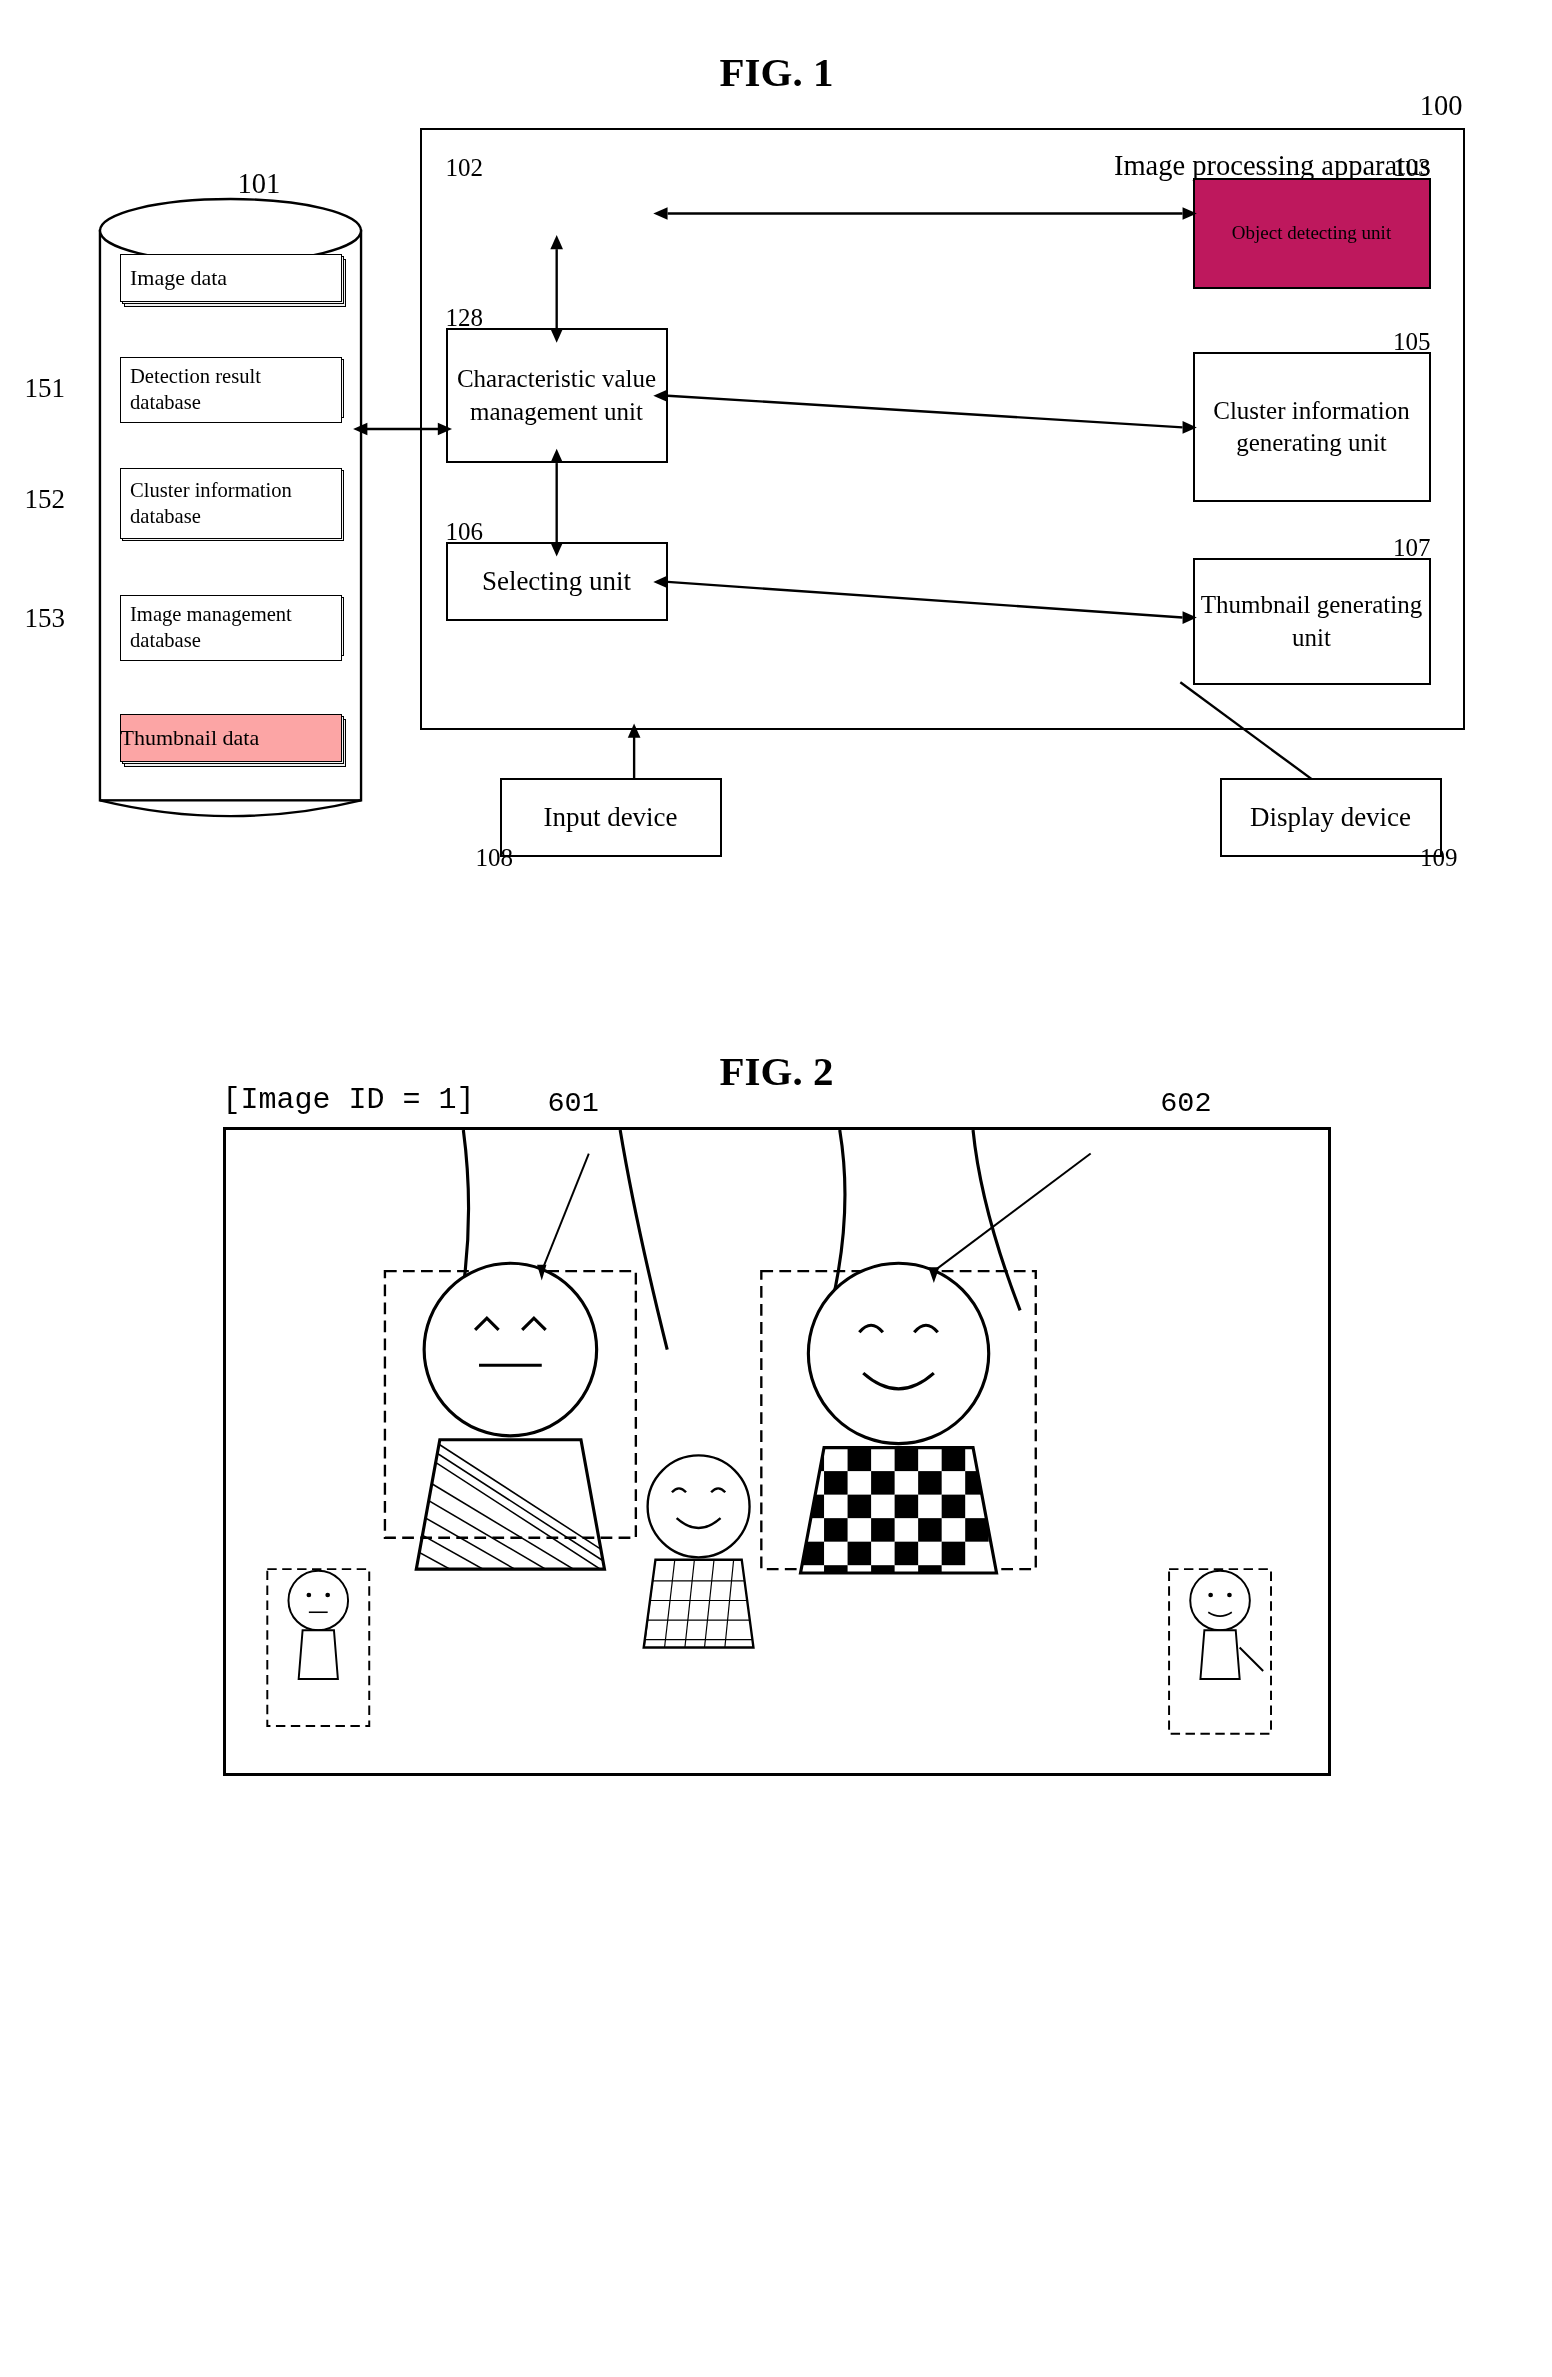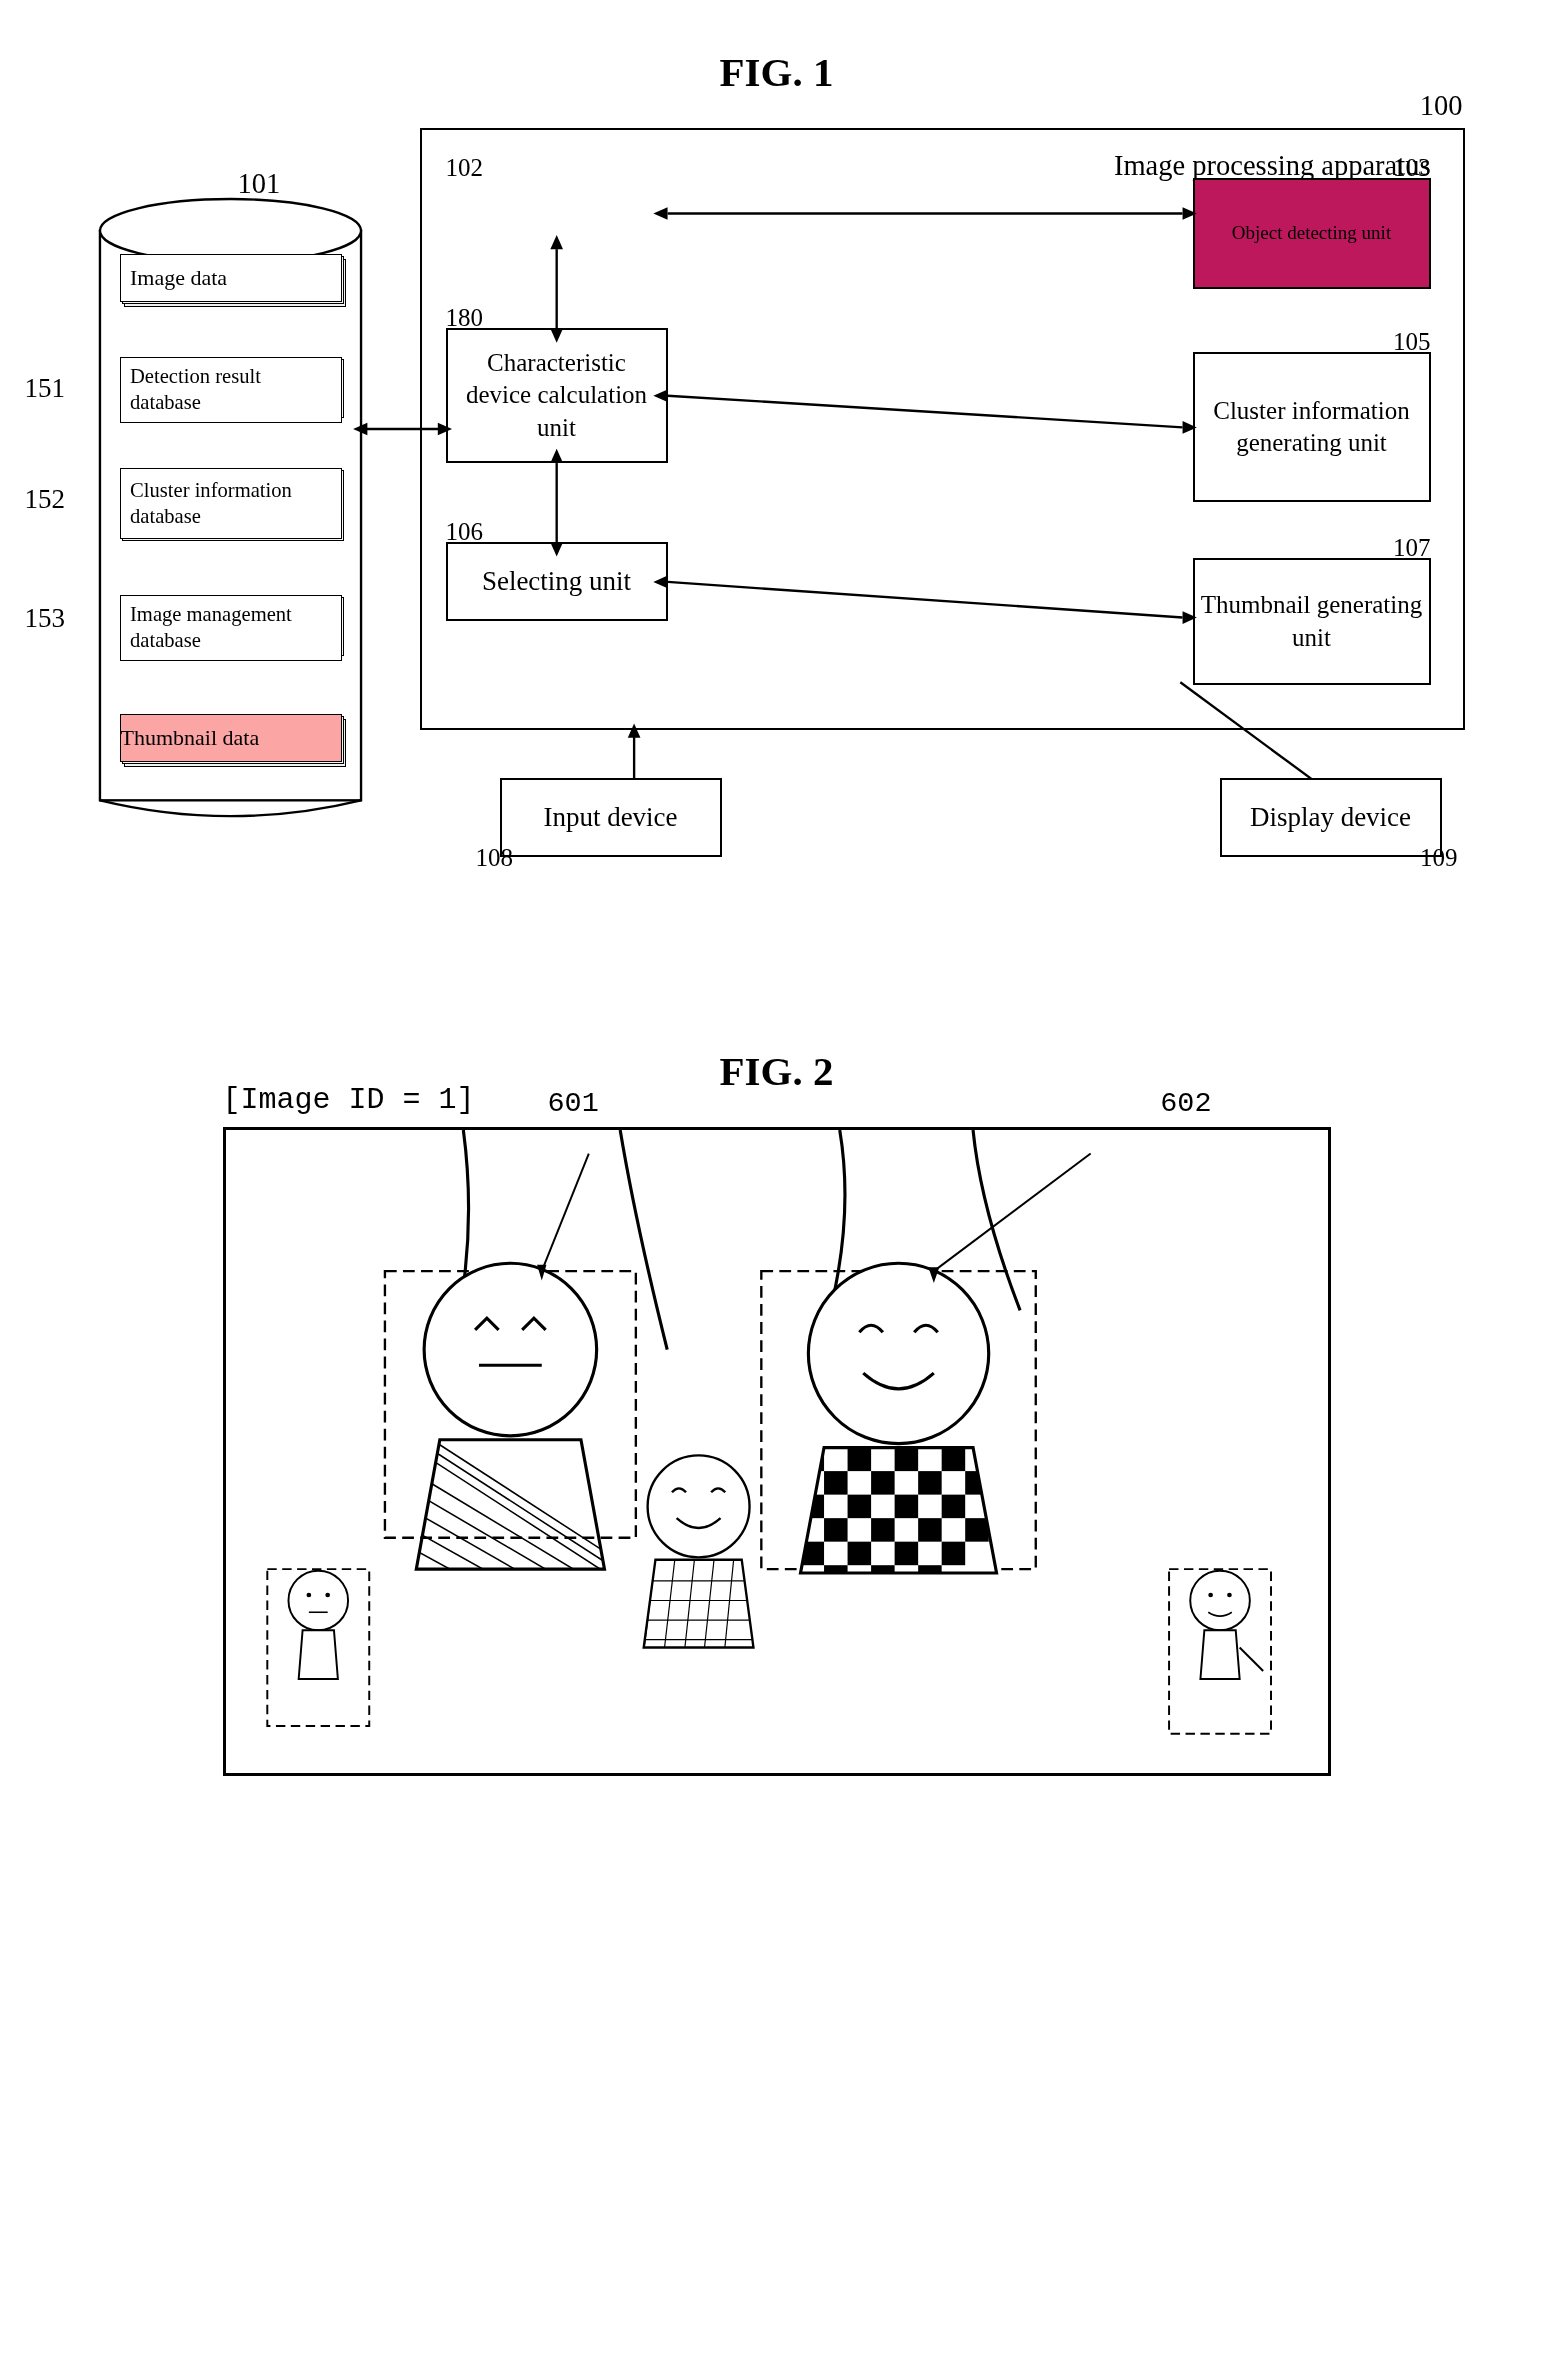--- a/index.html
+++ b/index.html
@@ -112,22 +112,22 @@
     </div>
 
     <div style="position:absolute; left:340px; top:0; width:1045px; height:602px; border:2.4px solid #000; background:#fff;">
 
       <div style="position:absolute; top:-40px; right:0; font-size:28.5px;">100</div>
 
       <div style="position:absolute; top:16px; right:32px; font-size:28.5px; line-height:1.4; text-align:left;">Image processing apparatus</div>
 
       <div style="position:absolute; top:24px; left:24px; font-size:25px;">102</div>
 
-      <div style="position:absolute; top:174px; left:24px; font-size:25px;">180</div>
-      <div style="position:absolute; top:198px; left:24px; width:222px; height:135px; border:2.4px solid #000; background:#fff; display:flex; align-items:center; justify-content:center; font-size:25px; text-align:center; line-height:1.3; padding:6.3px;">Characteristic device calculation unit</div>
+      <div style="position:absolute; top:174px; left:24px; font-size:25px;">128</div>
+      <div style="position:absolute; top:198px; left:24px; width:222px; height:135px; border:2.4px solid #000; background:#fff; display:flex; align-items:center; justify-content:center; font-size:25px; text-align:center; line-height:1.3; padding:6.3px;">Characteristic value management unit</div>
 
       <div style="position:absolute; top:388px; left:24px; font-size:25px;">106</div>
       <div style="position:absolute; top:412px; left:24px; width:222px; height:79px; border:2.4px solid #000; background:#fff; display:flex; align-items:center; justify-content:center; font-size:27px; text-align:center;">Selecting unit</div>
 
       <div style="position:absolute; top:24px; right:32px; font-size:25px;">103</div>
       <div style="position:absolute; top:48px; right:32px; width:238px; height:111px; border:2.4px solid #000; background:#be185d; display:flex; align-items:center; justify-content:center; font-size:19px; text-align:center; line-height:1.3;">Object detecting unit</div>
 
       <div style="position:absolute; top:198px; right:32px; font-size:25px;">105</div>
       <div style="position:absolute; top:222px; right:32px; width:238px; height:150px; border:2.4px solid #000; background:#fff; display:flex; align-items:center; justify-content:center; font-size:25px; text-align:center; line-height:1.3; padding:6.3px;">Cluster information generating unit</div>
 

